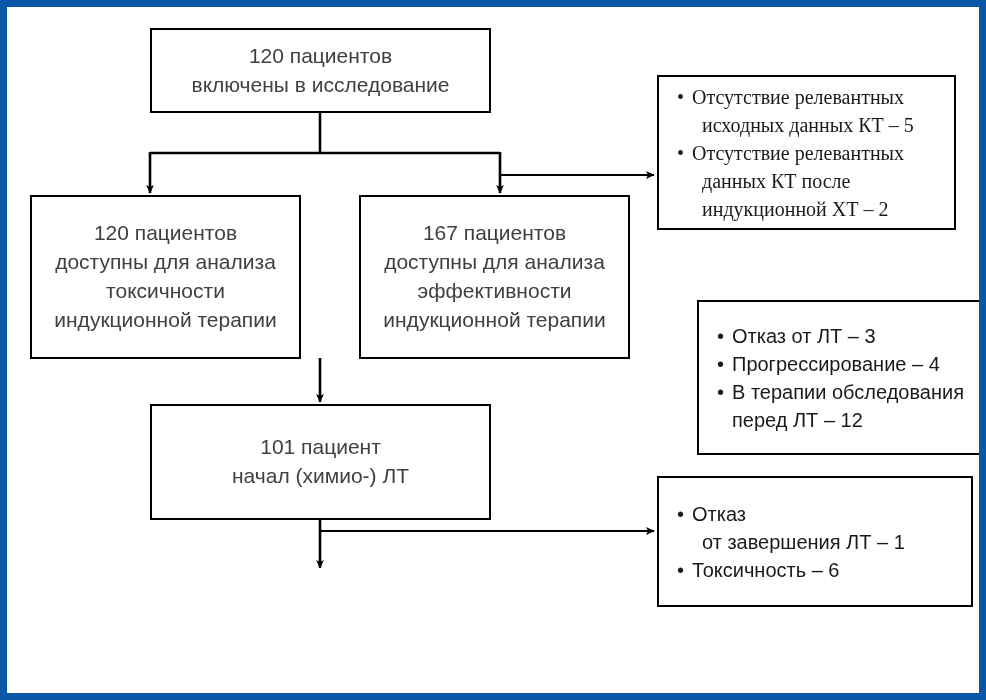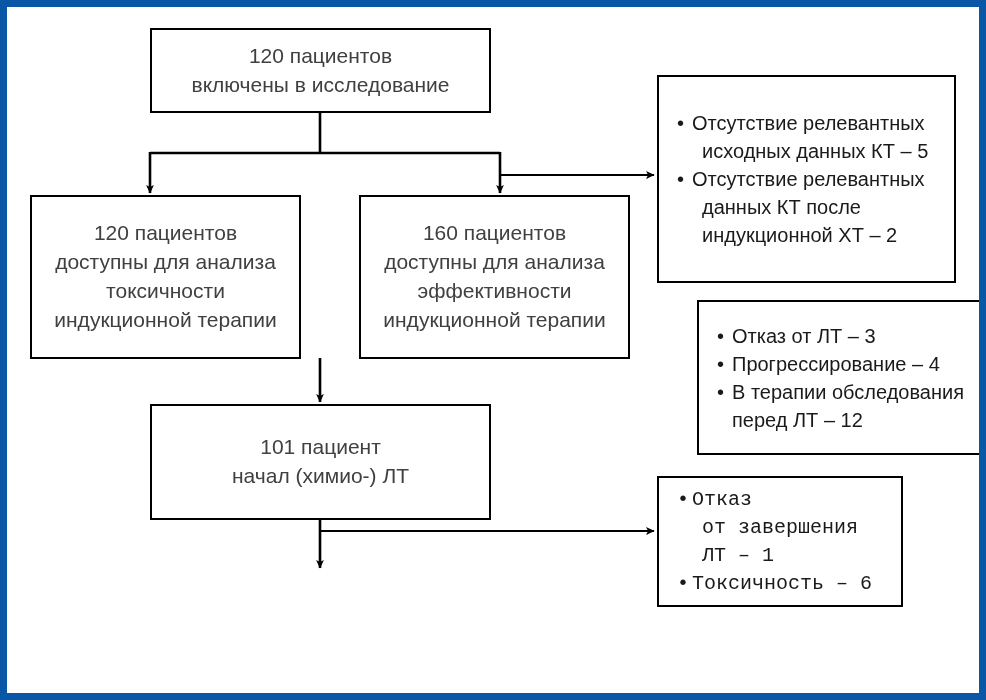--- a/index.html
+++ b/index.html
@@ -124,33 +124,33 @@
   </div>
 
   <div class="node" style="left:30px; top:195px; width:271px; height:164px;">
     <span class="line">120 пациентов</span>
     <span class="line">доступны для анализа</span>
     <span class="line">токсичности</span>
     <span class="line">индукционной терапии</span>
   </div>
 
   <div class="node" style="left:359px; top:195px; width:271px; height:164px;">
-    <span class="line">160 пациентов</span>
+    <span class="line">167 пациентов</span>
     <span class="line">доступны для анализа</span>
     <span class="line">эффективности</span>
     <span class="line">индукционной терапии</span>
   </div>
 
   <div class="node" style="left:150px; top:404px; width:341px; height:116px;">
     <span class="line">101 пациент</span>
     <span class="line">начал (химио-) ЛТ</span>
   </div>
 
 
-  <div class="listbox" style="left:657px; top:75px; width:299px; height:208px;">
+  <div class="listbox" style="left:657px; top:75px; width:299px; height:155px;font-family:Liberation Serif, serif;">
     <div class="bullet-item">
       <span>Отсутствие релевантных</span>
       <span class="cont">исходных данных КТ – 5</span>
     </div>
     <div class="bullet-item">
       <span>Отсутствие релевантных</span>
       <span class="cont">данных КТ после</span>
       <span class="cont">индукционной ХТ – 2</span>
     </div>
   </div>
@@ -161,21 +161,21 @@
     </div>
     <div class="bullet-item">
       <span>Прогрессирование – 4</span>
     </div>
     <div class="bullet-item">
       <span>В терапии обследования</span>
       <span class="cont noindent">перед ЛТ – 12</span>
     </div>
   </div>
 
-  <div class="listbox" style="left:657px; top:476px; width:246px; height:131px;font-family:Liberation Mono, monospace;">
+  <div class="listbox" style="left:657px; top:476px; width:316px; height:131px;">
     <div class="bullet-item">
       <span>Отказ</span>
       <span class="cont">от завершения ЛТ – 1</span>
     </div>
     <div class="bullet-item">
       <span>Токсичность – 6</span>
     </div>
   </div>
 
   <div id="outer-frame" style="border-color: rgb(10, 87, 168);"></div>

